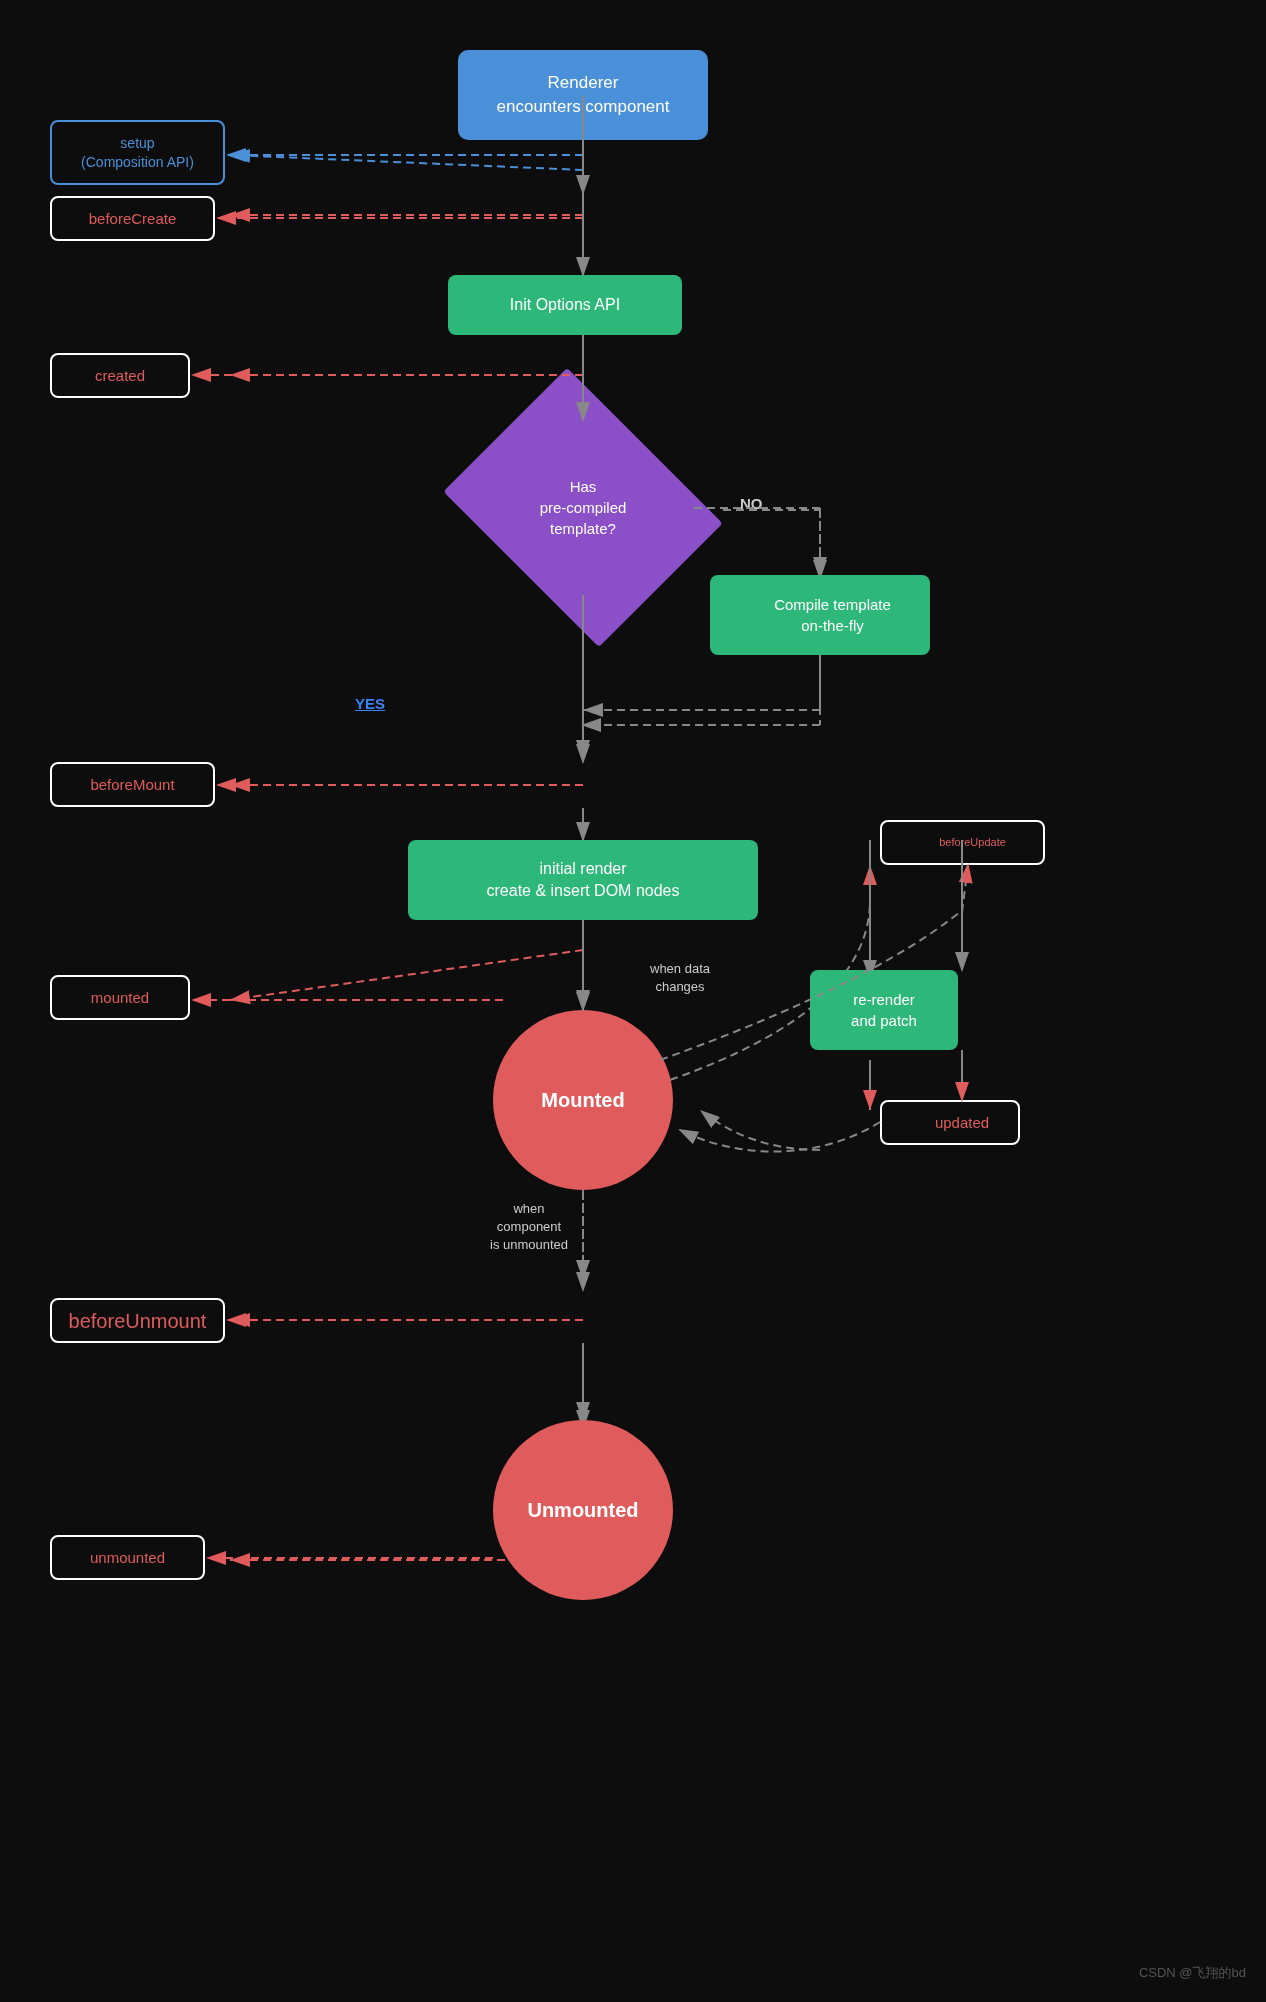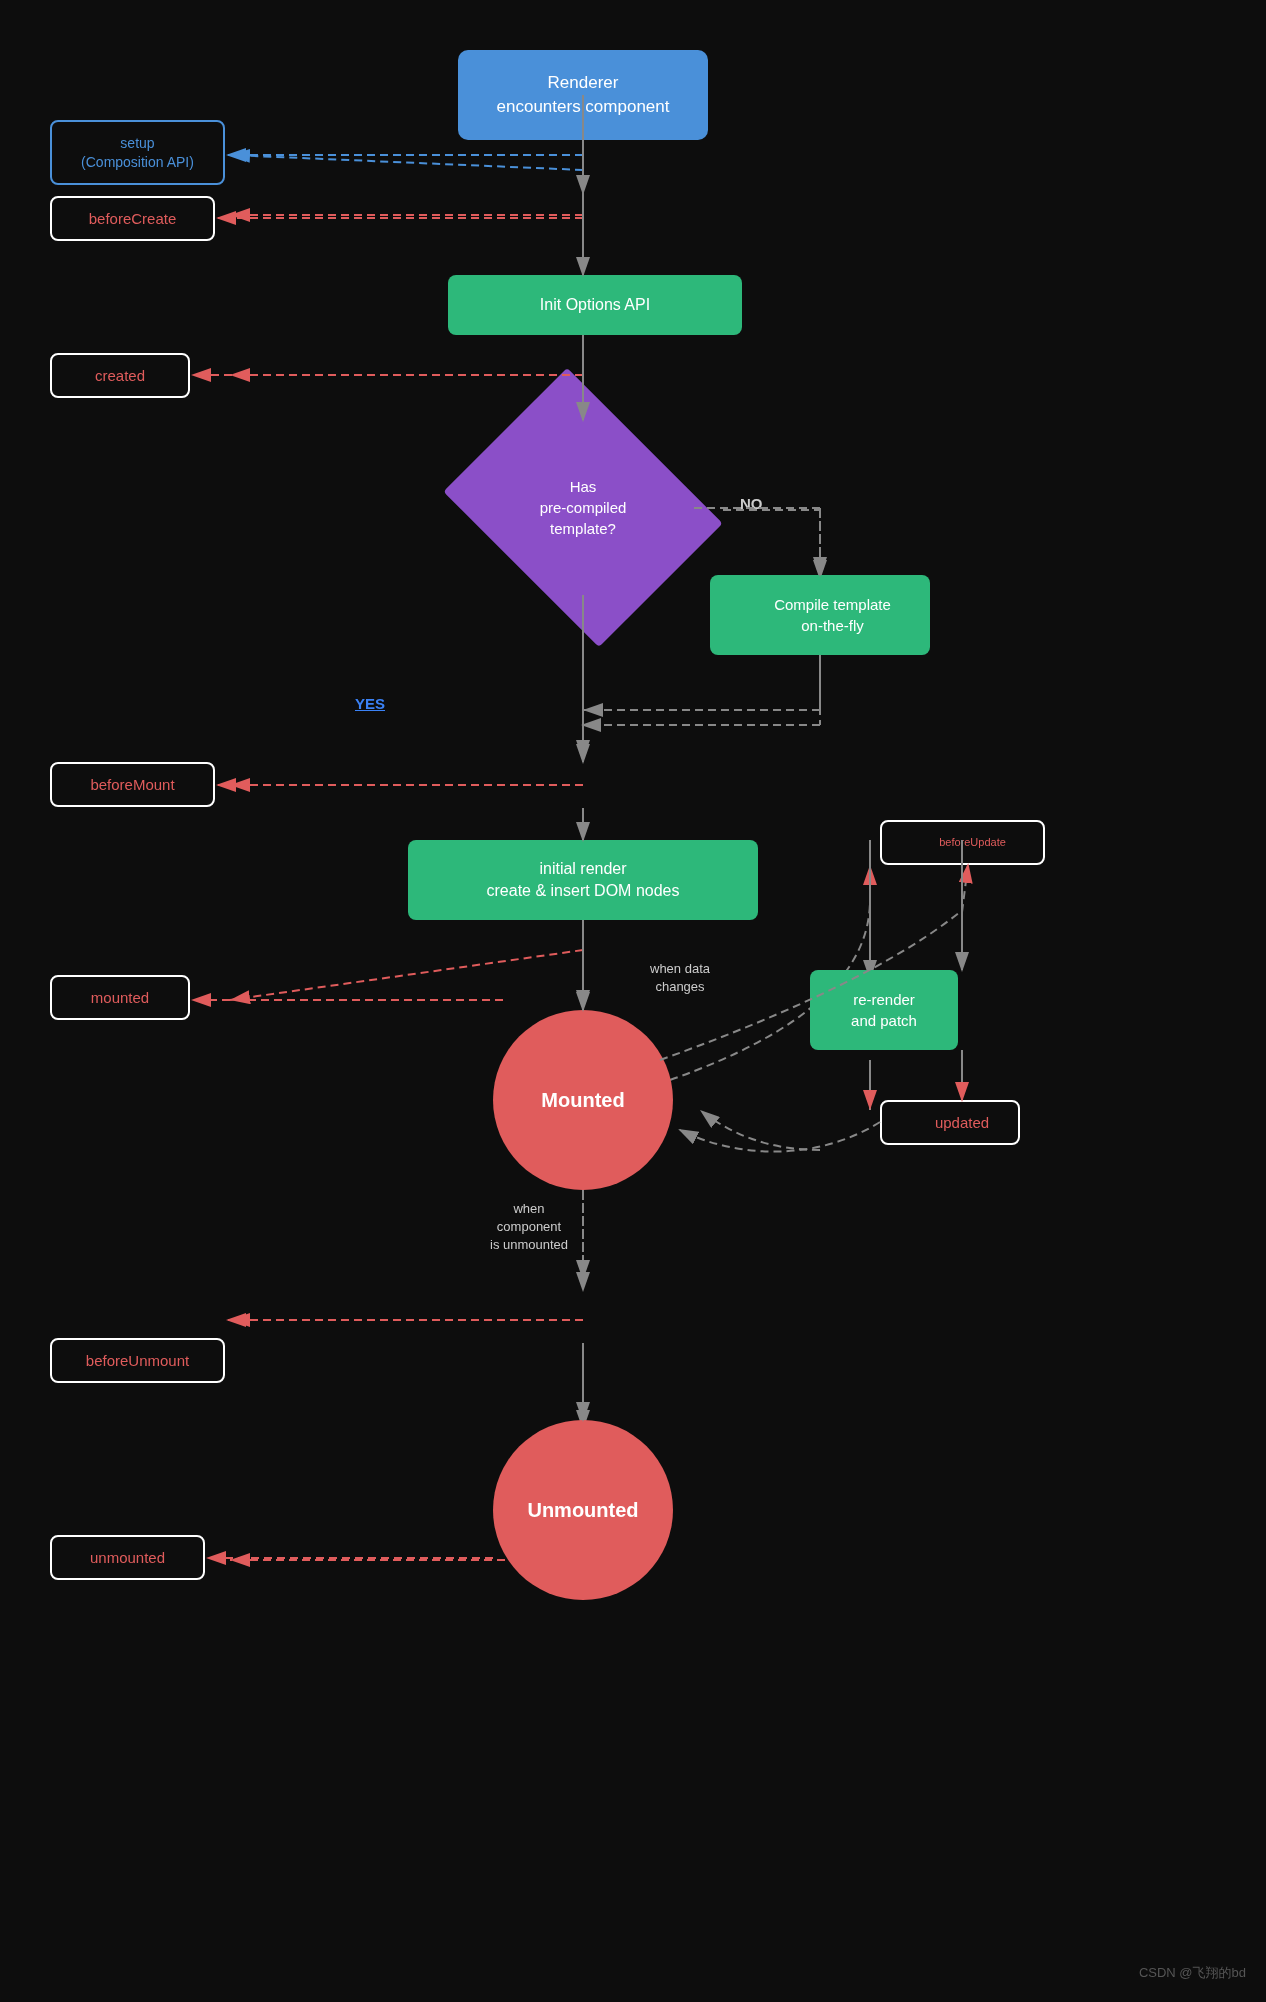--- a/index.html
+++ b/index.html
@@ -164,21 +164,21 @@
   </div>
 
   <div class="node node-blue" style="left:458px; top:50px; width:250px; height:90px; font-size:17px;">
     Renderer<br>encounters component
   </div>
 
   <div class="node node-red-outline" style="left:50px; top:196px; width:165px; height:45px; font-size:15px;">
     <span>beforeCreate</span>
   </div>
 
-  <div class="node node-green" style="left:448px; top:275px; width:294px; height:60px; font-size:16px;">
+  <div class="node node-green" style="left:448px; top:275px; width:234px; height:60px; font-size:16px;">
     <span>Init Options API</span>
   </div>
 
   <div class="node node-red-outline" style="left:50px; top:353px; width:140px; height:45px; font-size:15px;">
     <span>created</span>
   </div>
 
   <div class="node node-diamond" style="left:473px; top:420px; width:220px; height:175px;">
     <div class="diamond-inner">
       <span style="font-size:15px; line-height:1.4;">Has<br>pre-compiled<br>template?</span>
@@ -222,21 +222,21 @@
   </div>
 
   <div class="node node-red-outline" style="left:880px; top:1100px; width:140px; height:45px; font-size:15px;padding-left:24px;">
     <span>updated</span>
   </div>
 
   <div style="position:absolute; left:490px; top:1200px; color:#ccc; font-size:13px; text-align:center; line-height:1.4;">
     when<br>component<br>is unmounted
   </div>
 
-  <div class="node node-red-outline" style="left:50px; top:1298px; width:175px; height:45px; font-size:15px;margin-top:40px;">
+  <div class="node node-red-outline" style="left:50px; top:1298px; width:175px; height:45px; font-size:20px;">
     <span>beforeUnmount</span>
   </div>
 
   <div class="node node-circle" style="left:493px; top:1420px; width:180px; height:180px; font-size:20px; font-weight:bold;">
     <span>Unmounted</span>
   </div>
 
   <div class="node node-red-outline" style="left:50px; top:1535px; width:155px; height:45px; font-size:15px;">
     <span>unmounted</span>
   </div>

